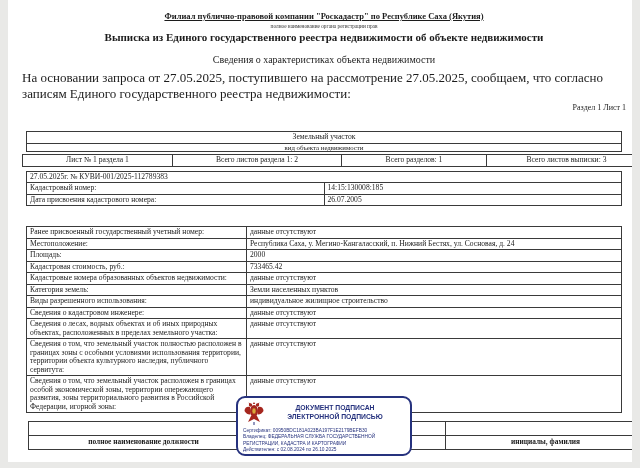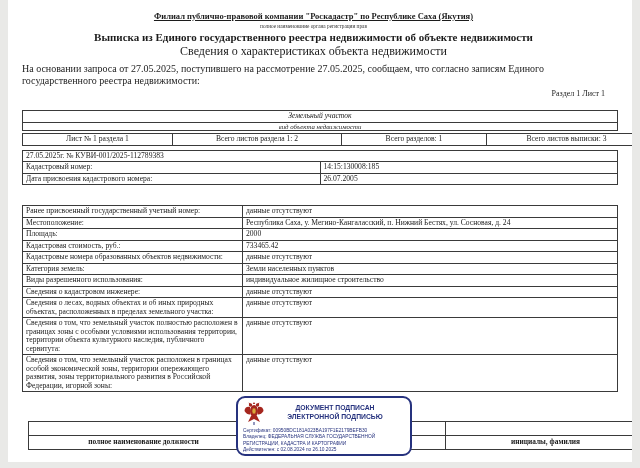--- a/index.html
+++ b/index.html
@@ -7,40 +7,40 @@
     width:640px;height:468px;overflow:hidden;position:relative;
     background:#e9e9e7;
     font-family:"Liberation Serif","DejaVu Serif",serif;
     color:#1c1c1c;
     -webkit-font-smoothing:antialiased;
   }
   .page{
     position:absolute;left:8px;top:0;width:624px;height:462px;
     background:#ffffff;overflow:hidden;
   }
-  .inner{padding:12px 27px 0 14px;}
+  .inner{padding:12px 6px 0 14px;}
 
   
   .hdr{text-align:center;}
   .org-name{font-size:8.5px;font-weight:bold;text-decoration:underline;line-height:1.15;}
   .org-caption{font-size:5.3px;color:#333;line-height:1.2;margin-top:1px;}
   .doc-title{font-size:11px;font-weight:bold;margin-top:2px;line-height:1.2;}
-  .section-title{font-size:12px;line-height:1.2;}
-  .request-line{font-size:10px;margin-top:4px;text-align:left;line-height:1.2;}
+  .section-title{font-size:10px;margin-top:10px;line-height:1.2;}
+  .request-line{font-size:13px;margin-top:4px;text-align:left;line-height:1.2;}
   .sheet-line{font-size:8px;text-align:right;margin-top:2px;line-height:1.2;}
 
   
   table{border-collapse:collapse;width:596px;margin:0 auto;table-layout:fixed;}
   td{
     border:1px solid #3a3a3a;
     font-size:7.6px;line-height:1.12;
     padding:1px 3px;vertical-align:top;
     overflow:hidden;word-wrap:break-word;
   }
-  .tA{margin-top:12px;font-style:italic;}
+  .tA{margin-top:18px;}
   .tA td{text-align:center;}
   .tA .type-caption{font-size:6.8px;padding:0 3px;}
   .tB{margin-top:2px;}
   .tB td{text-align:center;}
   .tC{margin-top:4px;}
   .tD{margin-top:20px;}
   td.label{width:183px;}
   .tD td.label{width:213px;}
 
   

